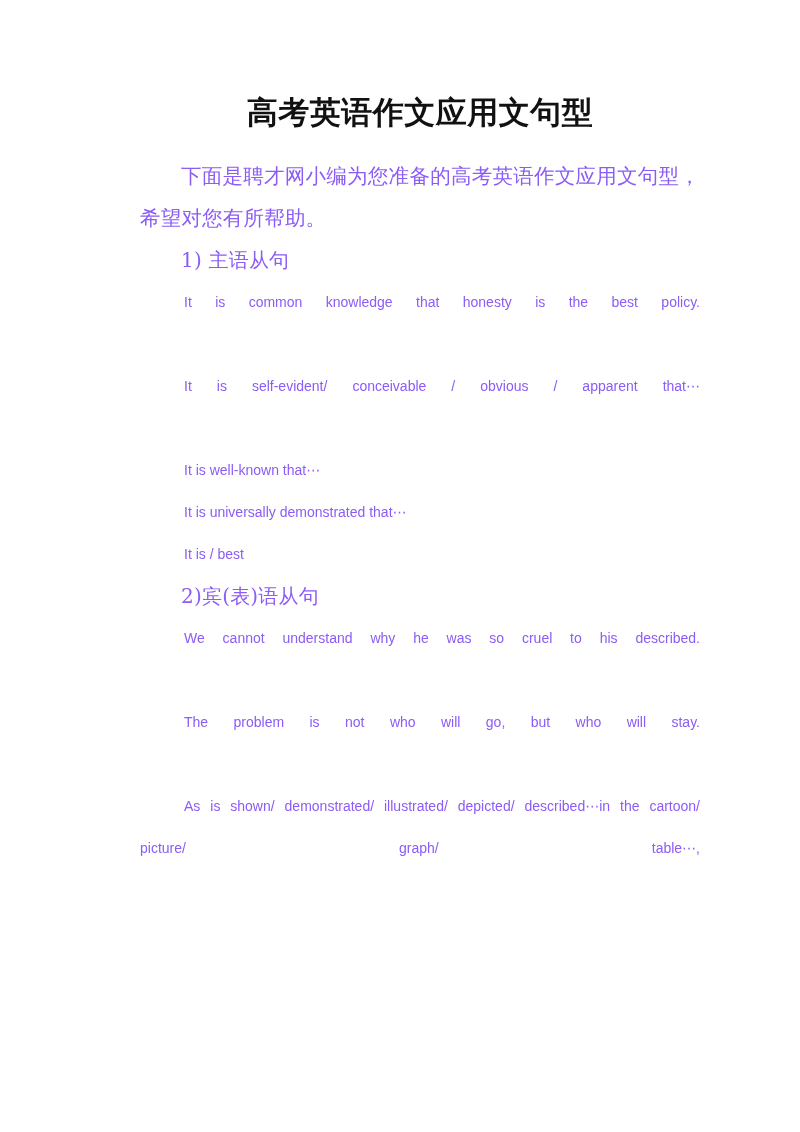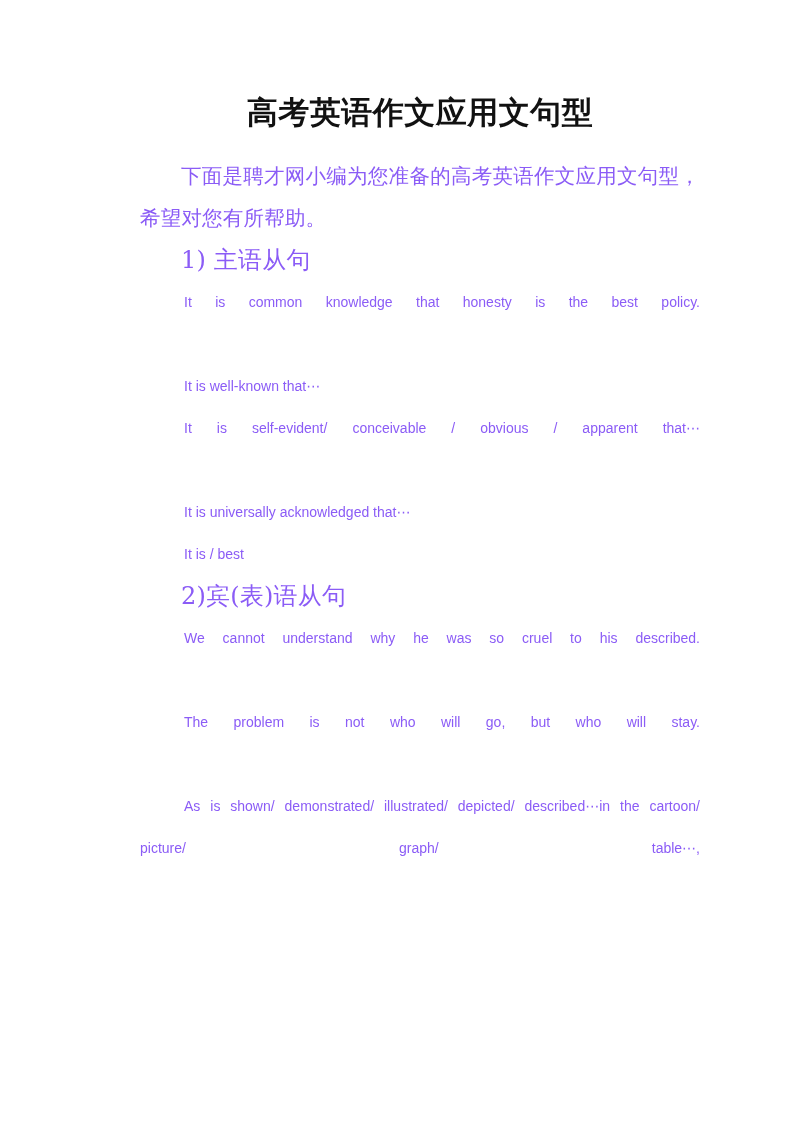--- a/index.html
+++ b/index.html
@@ -67,21 +67,21 @@
     font-size: 20.5px;
     text-align: justify;
     text-justify: inter-character;
     text-indent: 41px;
     letter-spacing: 0.2px;
   }
 
   
   .cn-head {
     font-family: "DejaVu Serif", serif;
-    font-size: 24px;
+    font-size: 20px;
     text-indent: 41px;
     letter-spacing: 0.2px;
     white-space: pre;
   }
 
   
   .en {
     font-family: Liberation Sans, sans-serif;
     font-size: 14px;
     letter-spacing: 0px;
@@ -114,26 +114,26 @@
   <div class="doc-title">高考英语作文应用文句型</div>
 
   <div class="body-col">
 
     <p class="ln cn">下面是聘才网小编为您准备的高考英语作文应用文句型，希望对您有所帮助。</p>
 
     <p class="ln cn-head">1) 主语从句</p>
 
     <p class="ln en en-just">It is common knowledge that honesty is the best policy.</p>
 
+    <p class="ln en en-just">It is self-evident/ conceivable / obvious / apparent that⋯</p>
+
     <p class="ln en en-single">It is well-known that⋯</p>
 
-    <p class="ln en en-just">It is self-evident/ conceivable / obvious / apparent that⋯</p>
 
-
-    <p class="ln en en-single">It is universally acknowledged that⋯</p>
+    <p class="ln en en-single">It is universally demonstrated that⋯</p>
 
     <p class="ln en en-single">It is / best</p>
 
     <p class="ln cn-head">2)宾(表)语从句</p>
 
     <p class="ln en en-just">We cannot understand why he was so cruel to his described.</p>
 
     <p class="ln en en-just">The problem is not who will go, but who will stay.</p>
 
 

